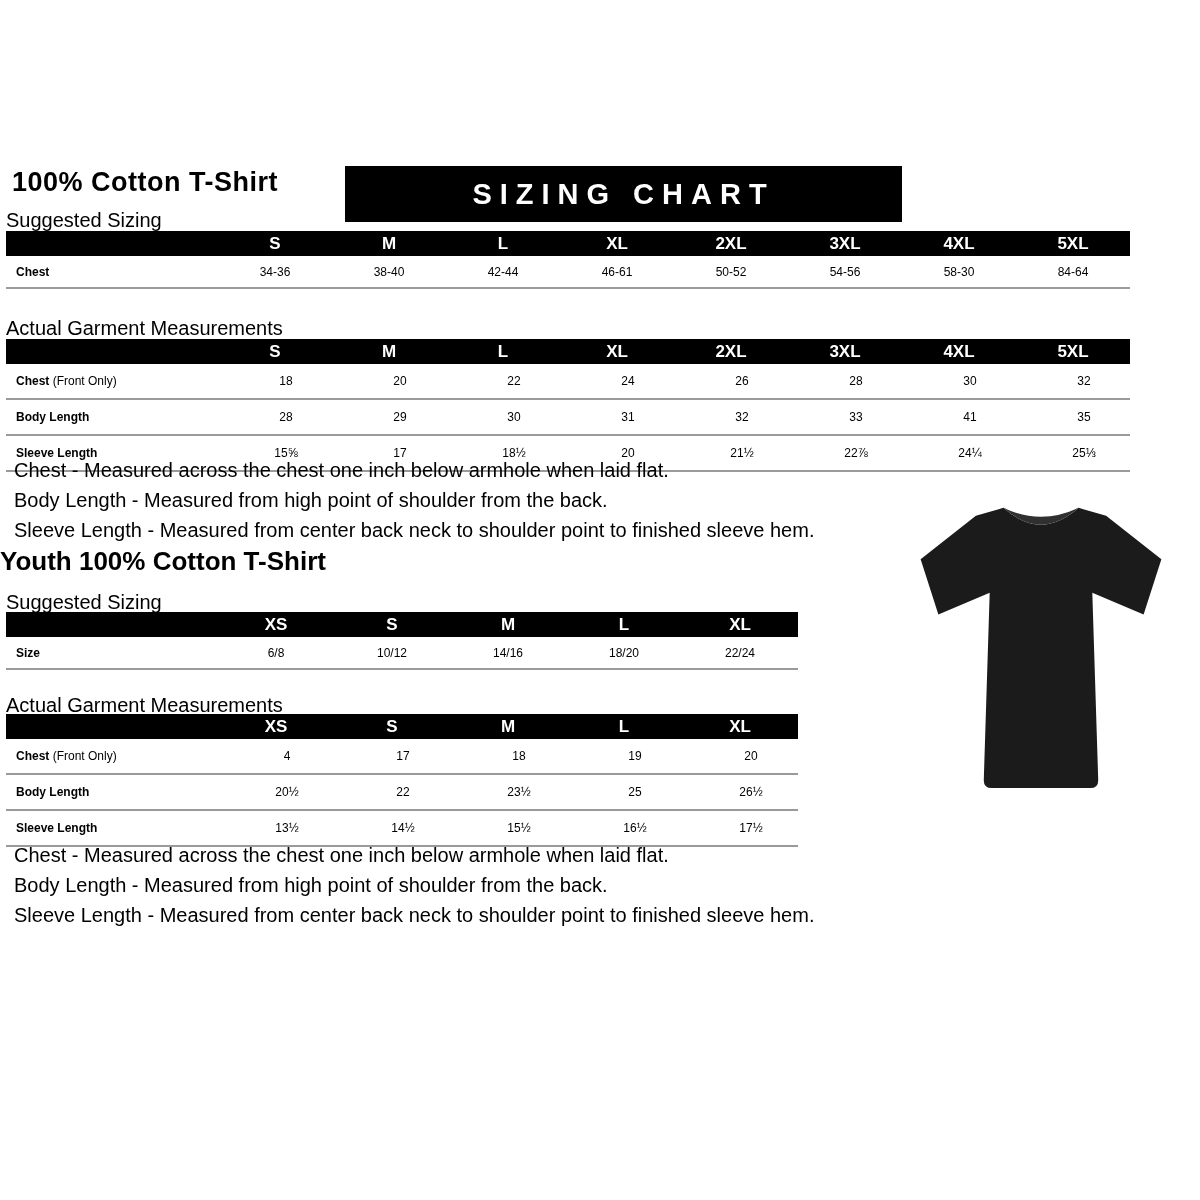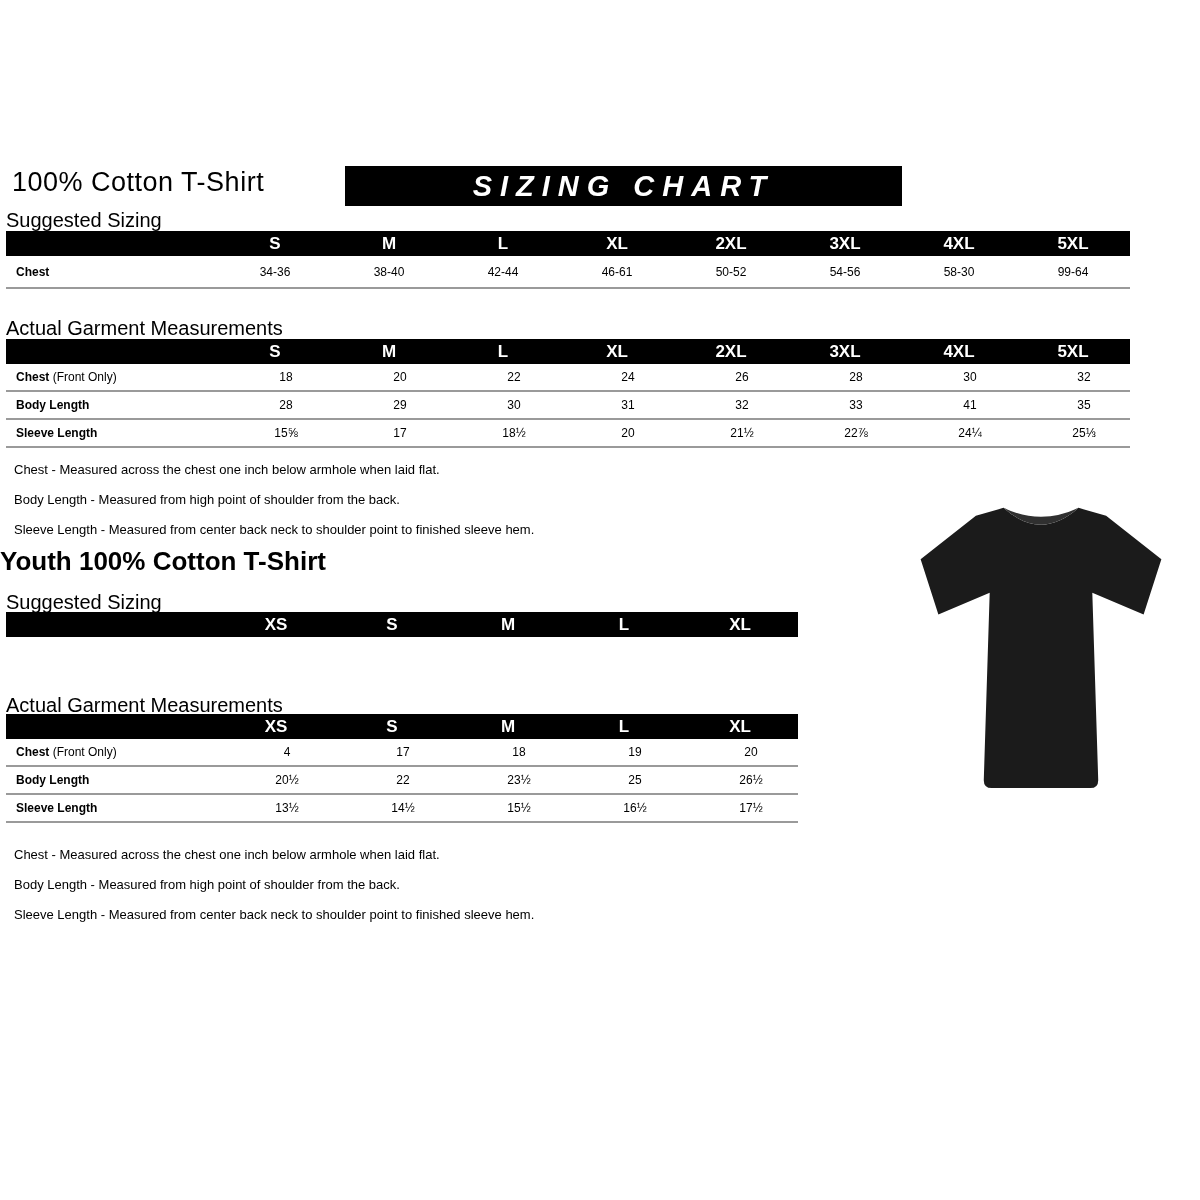--- a/index.html
+++ b/index.html
@@ -3,58 +3,58 @@
 <meta charset="utf-8">
 <style>
   * { margin:0; padding:0; box-sizing:border-box; }
   html,body { background:#ffffff; }
   body {
     width:1200px; height:1200px; position:relative; overflow:hidden;
     font-family:"Liberation Sans", sans-serif; color:#000;
   }
   .abs { position:absolute; }
 
-  .title-main { font-size:27px; font-weight:400; letter-spacing:0.5px; }
+  .title-main { font-size:27px; font-weight:700; letter-spacing:0.5px; }
   .title-youth { font-size:26px; font-weight:700; }
 
   .banner {
     background:#000; color:#fff; display:flex; align-items:center; justify-content:center;
     font-weight:700; font-size:29px; letter-spacing:8px;
   }
 
   .section-label { font-size:20px; }
 
   .table { display:block; }
   .thead {
     display:flex; background:#000; color:#fff; height:25px; align-items:center;
     font-weight:700; font-size:17px;
   }
   .trow {
     display:flex; align-items:center; font-size:12px;
     border-bottom:2px solid #9a9a9a;
   }
   .row-tall { height:33px; }
-  .row-std  { height:28px;gap:22px; }
+  .row-std  { height:36px;gap:22px; }
   .cell { overflow:hidden; white-space:nowrap; }
   .label-col { width:212px; flex:none; text-align:left; padding-left:10px; }
   .size-col { flex:1; text-align:center; }
   .trow .label-col .lbl { font-weight:700; }
   .trow .label-col .sfx { font-weight:400; }
 
-  .notes { font-size:13px; line-height:30px; }
+  .notes { font-size:20px; line-height:30px; }
   .notes .note-line { white-space:nowrap; }
 
   .tshirt-wrap { width:296px; height:336px; }
 </style>
 </head>
 <body>
 
 <div class="abs title-main" style="left:12px; top:167px;">100% Cotton T-Shirt</div>
 
-<div class="abs banner" style="left:345px; top:166px; width:557px; height:40px;font-style:italic;">SIZING CHART</div>
+<div class="abs banner" style="left:345px; top:166px; width:557px; height:56px;">SIZING CHART</div>
 
 <div class="abs section-label" style="left:6px; top:209px;">Suggested Sizing</div>
 
 <div class="abs table" style="left:6px; top:231px; width:1124px;">
   <div class="thead">
     <div class="cell label-col"></div>
     <div class="cell size-col">S</div>
     <div class="cell size-col">M</div>
     <div class="cell size-col">L</div>
     <div class="cell size-col">XL</div>
@@ -65,21 +65,21 @@
   </div>
   <div class="trow row-tall">
     <div class="cell label-col"><span class="lbl">Chest</span><span class="sfx"></span></div>
     <div class="cell size-col">34-36</div>
     <div class="cell size-col">38-40</div>
     <div class="cell size-col">42-44</div>
     <div class="cell size-col">46-61</div>
     <div class="cell size-col">50-52</div>
     <div class="cell size-col">54-56</div>
     <div class="cell size-col">58-30</div>
-    <div class="cell size-col">99-64</div>
+    <div class="cell size-col">84-64</div>
   </div>
 </div>
 
 <div class="abs section-label" style="left:6px; top:317px;">Actual Garment Measurements</div>
 
 <div class="abs table" style="left:6px; top:339px; width:1124px;">
   <div class="thead">
     <div class="cell label-col"></div>
     <div class="cell size-col">S</div>
     <div class="cell size-col">M</div>
@@ -137,20 +137,28 @@
 
 <div class="abs table" style="left:6px; top:612px; width:792px;">
   <div class="thead">
     <div class="cell label-col"></div>
     <div class="cell size-col">XS</div>
     <div class="cell size-col">S</div>
     <div class="cell size-col">M</div>
     <div class="cell size-col">L</div>
     <div class="cell size-col">XL</div>
   </div>
+  <div class="trow row-tall">
+    <div class="cell label-col"><span class="lbl">Size</span><span class="sfx"></span></div>
+    <div class="cell size-col">6/8</div>
+    <div class="cell size-col">10/12</div>
+    <div class="cell size-col">14/16</div>
+    <div class="cell size-col">18/20</div>
+    <div class="cell size-col">22/24</div>
+  </div>
 </div>
 
 <div class="abs section-label" style="left:6px; top:694px;">Actual Garment Measurements</div>
 
 <div class="abs table" style="left:6px; top:714px; width:792px;">
   <div class="thead">
     <div class="cell label-col"></div>
     <div class="cell size-col">XS</div>
     <div class="cell size-col">S</div>
     <div class="cell size-col">M</div>

